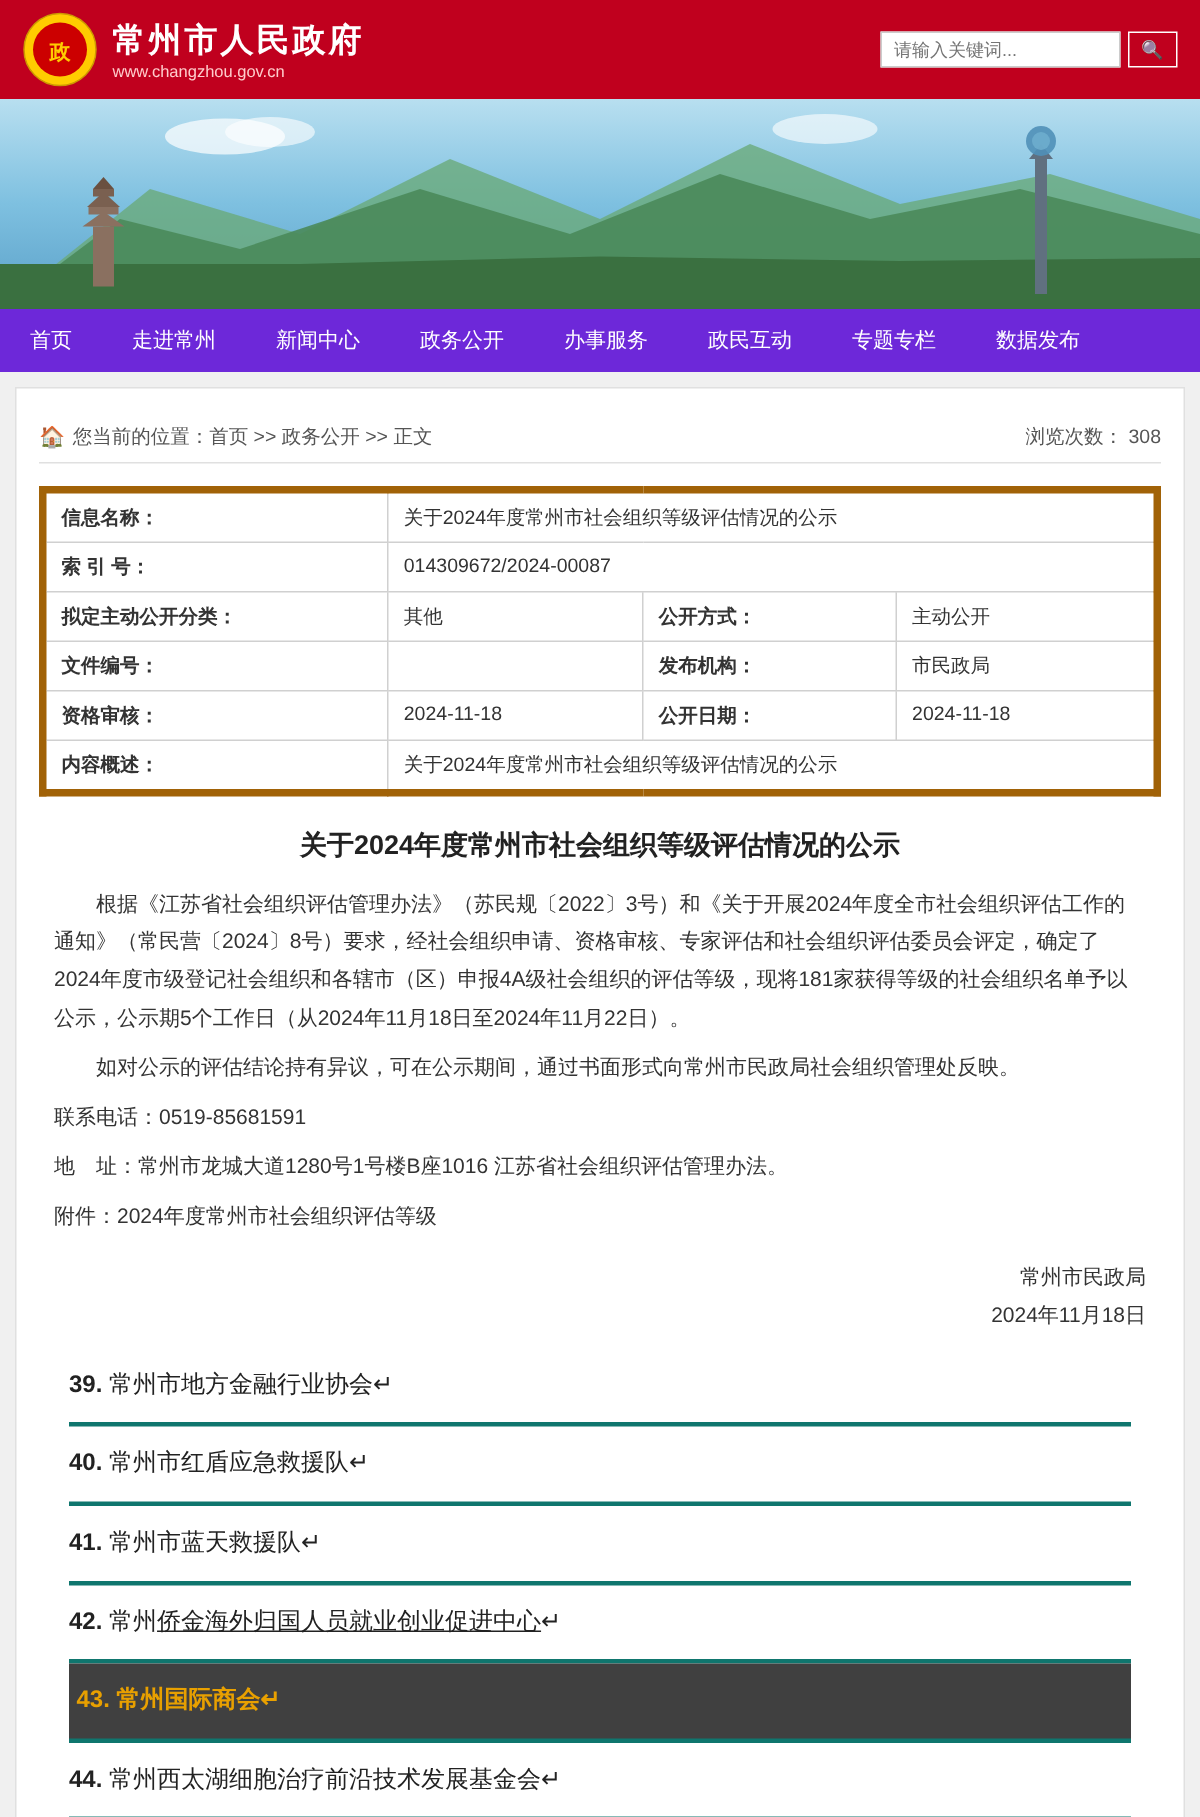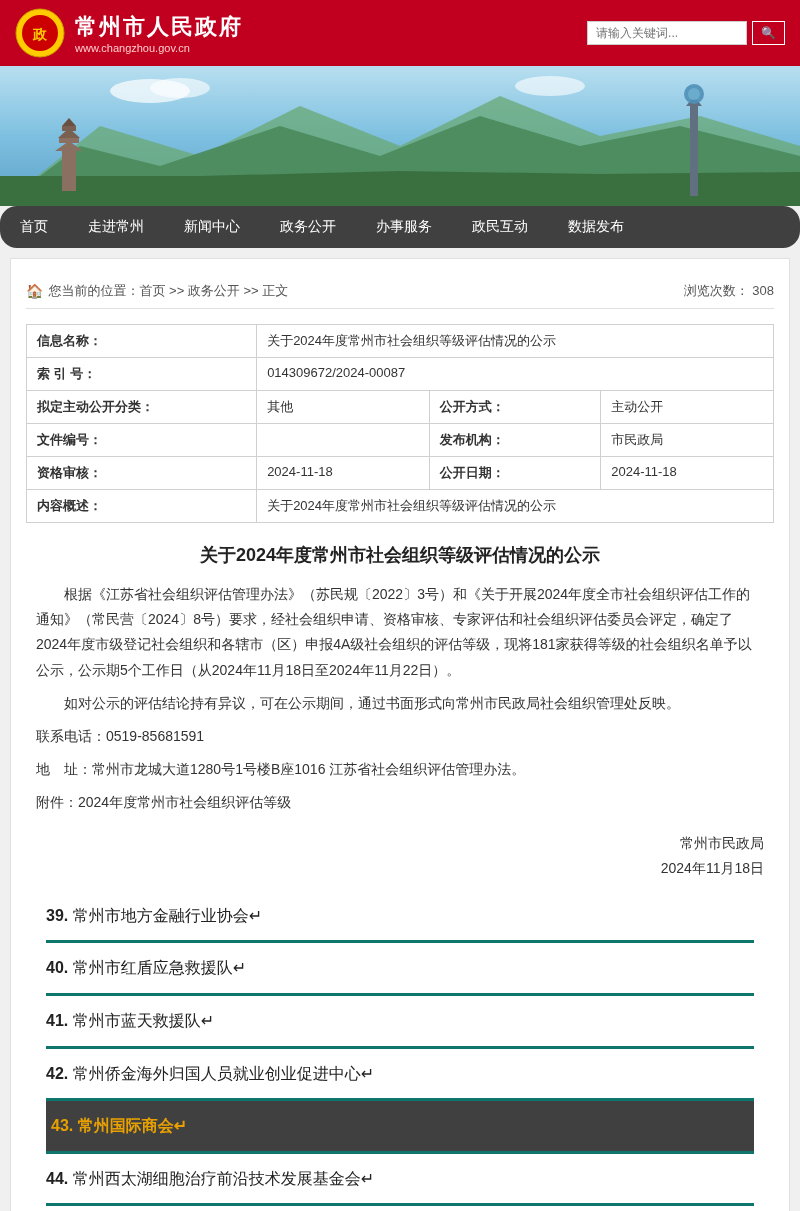--- a/index.html
+++ b/index.html
@@ -62,24 +62,23 @@
     .hero-banner {
       width: 100%;
       height: 140px;
       background: linear-gradient(180deg, #87ceeb 0%, #4a90c4 40%, #2d6a4f 70%, #3a7a3a 100%);
       position: relative;
       overflow: hidden;
     }
 
     
     .nav-bar {
-      background: #404040;
-      display: flex;
-      align-items: center;
-      border-radius: 17px;
+      background: #6d28d9;
+      display: flex;
+      align-items: center;
     }
     .nav-item {
       color: #fff;
       padding: 12px 20px;
       font-size: 14px;
       cursor: pointer;
       white-space: nowrap;
     }
 
     
@@ -111,21 +110,21 @@
       font-size: 14px;
     }
     .view-count {
       font-size: 13px;
       color: #555;
     }
 
     
     .info-table {
       width: 100%;
-      border: 1px solid #a16207;
+      border: 5px solid #a16207;
       border-collapse: collapse;
       margin-bottom: 20px;
       font-size: 13px;
     }
     .info-table td {
       border: 1px solid #d0d0d0;
       padding: 7px 10px;
       vertical-align: top;
     }
     .info-label {
@@ -181,20 +180,21 @@
     .org-list-item.highlighted {
       color: #e8a000;
       font-weight: bold;
       background: #404040;
       padding-left: 5px;
     }
     .item-number {
       font-weight: bold;
     }
     .underline {
+      text-decoration: underline;
     }
   </style>
 </head>
 <body>
 
 <div class="header">
   <div class="logo-area">
 
     <svg class="logo-emblem" viewBox="0 0 50 50" xmlns="http://www.w3.org/2000/svg">
       <circle cx="25" cy="25" r="24" fill="#ffcc00" stroke="#cc9900" stroke-width="1"></circle>
@@ -250,20 +250,21 @@
   </svg>
 </div>
 
 <nav class="nav-bar">
   <div class="nav-item">首页</div>
   <div class="nav-item">走进常州</div>
   <div class="nav-item">新闻中心</div>
   <div class="nav-item">政务公开</div>
   <div class="nav-item">办事服务</div>
   <div class="nav-item">政民互动</div>
+  <div class="nav-item">专题专栏</div>
   <div class="nav-item">数据发布</div>
 </nav>
 
 <div class="content-wrapper">
 
   <div class="breadcrumb-bar">
     <div class="breadcrumb">
       <span class="breadcrumb-icon">🏠</span>
       <span>您当前的位置：首页 &gt;&gt; 政务公开 &gt;&gt; 正文</span>
     </div>

